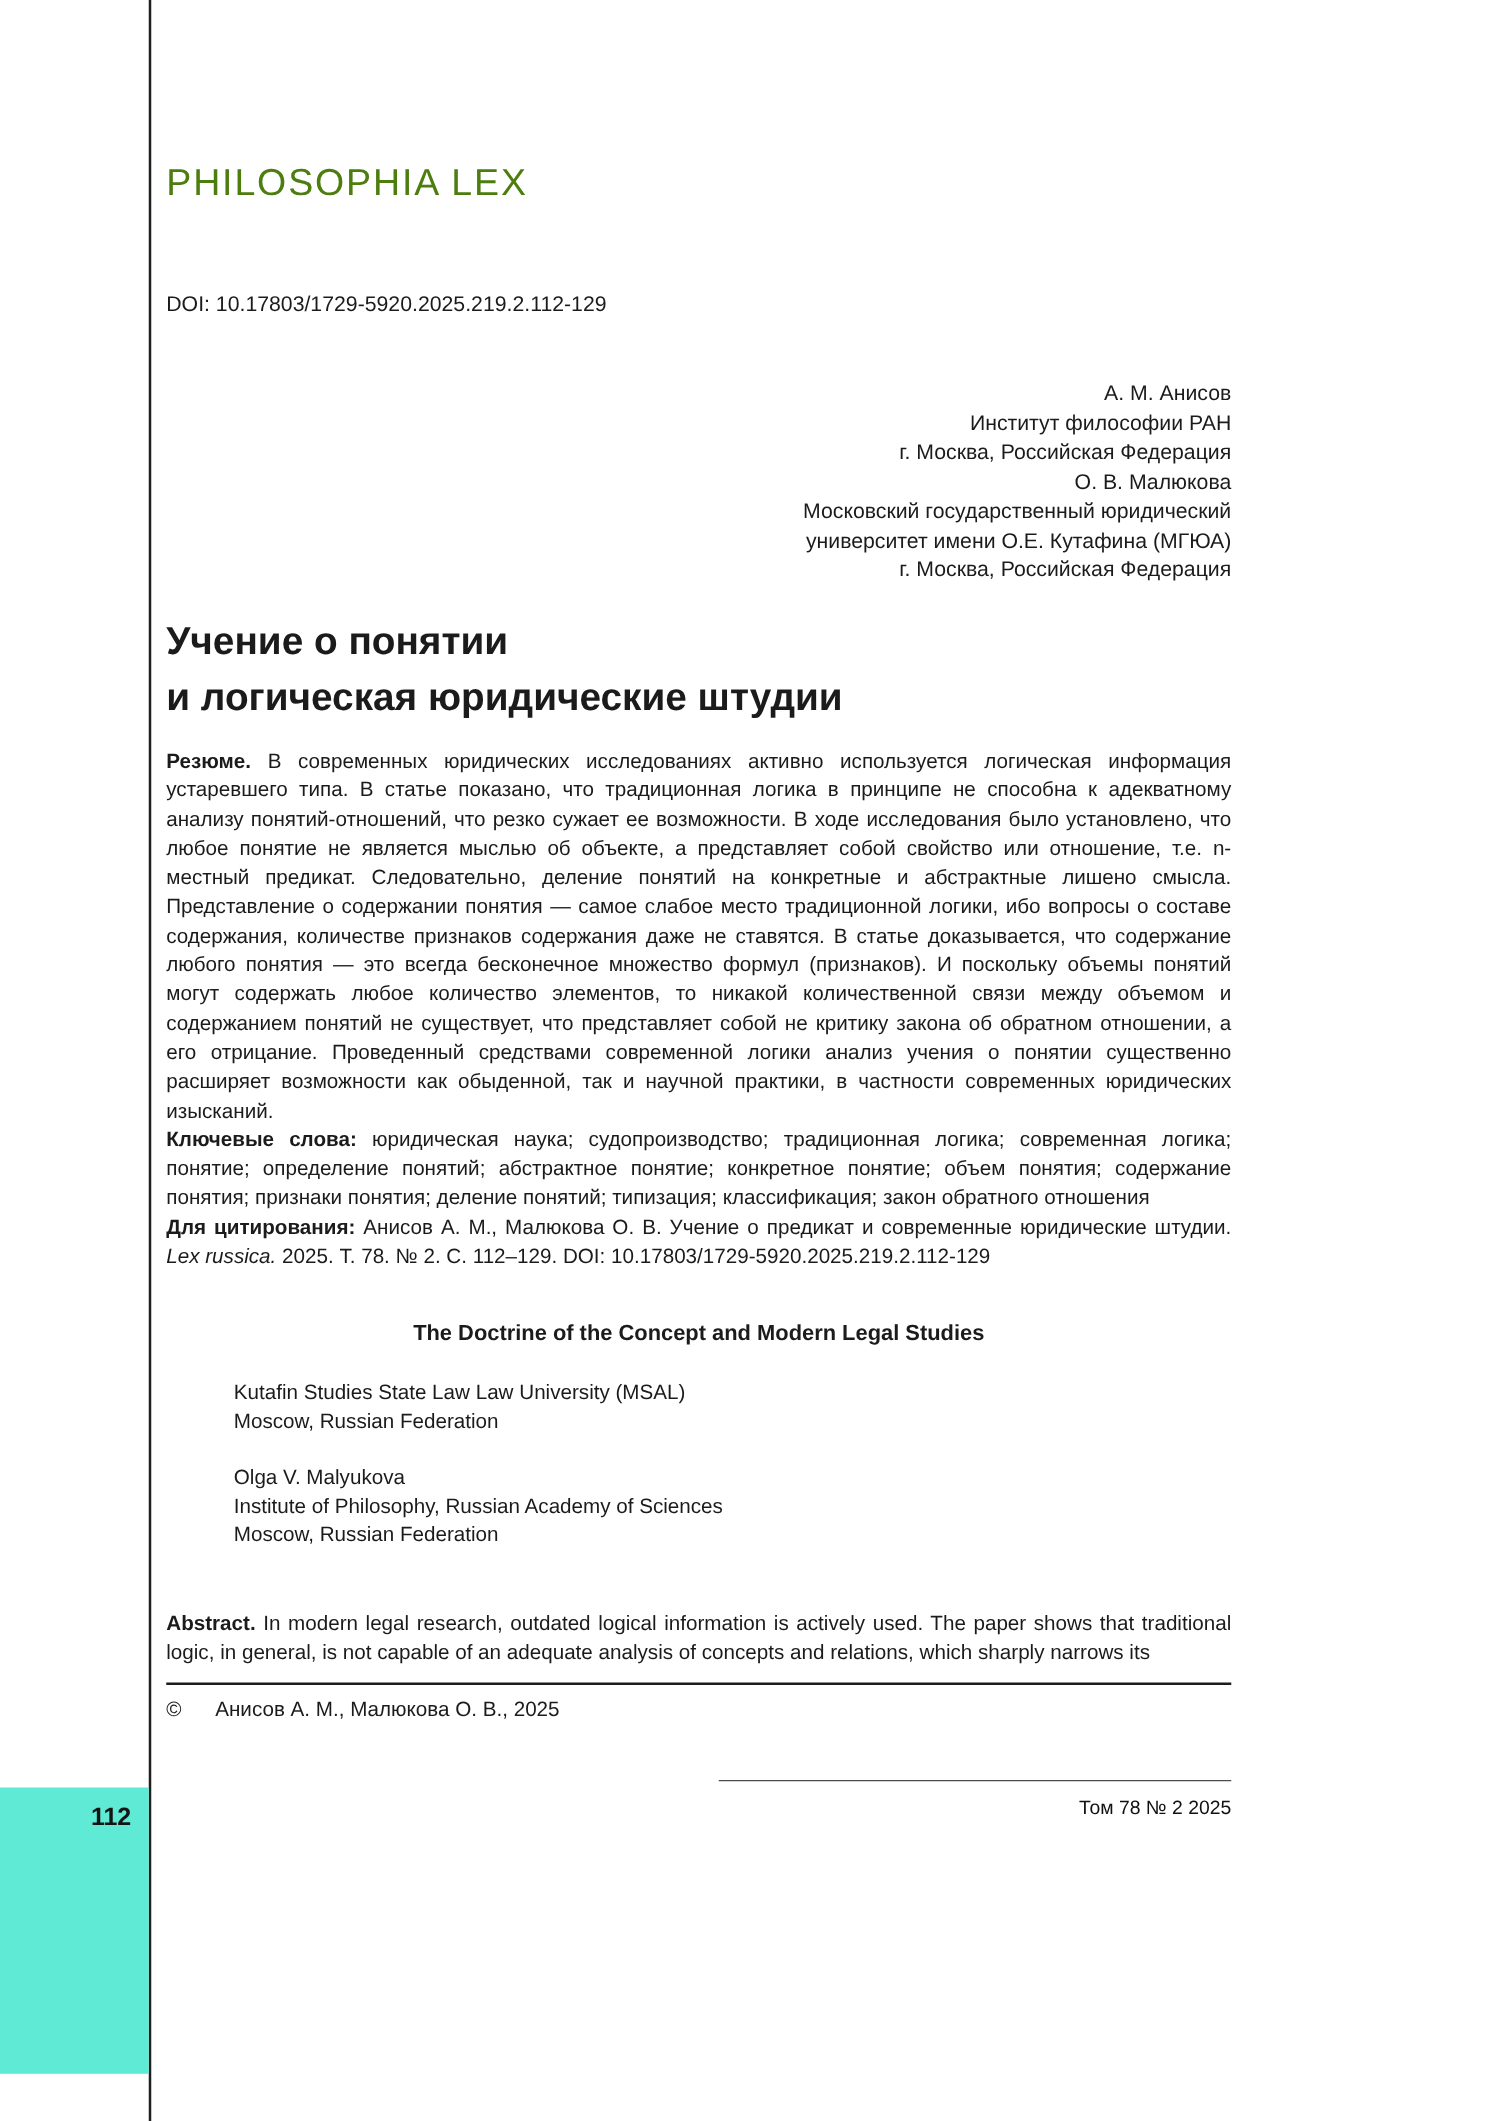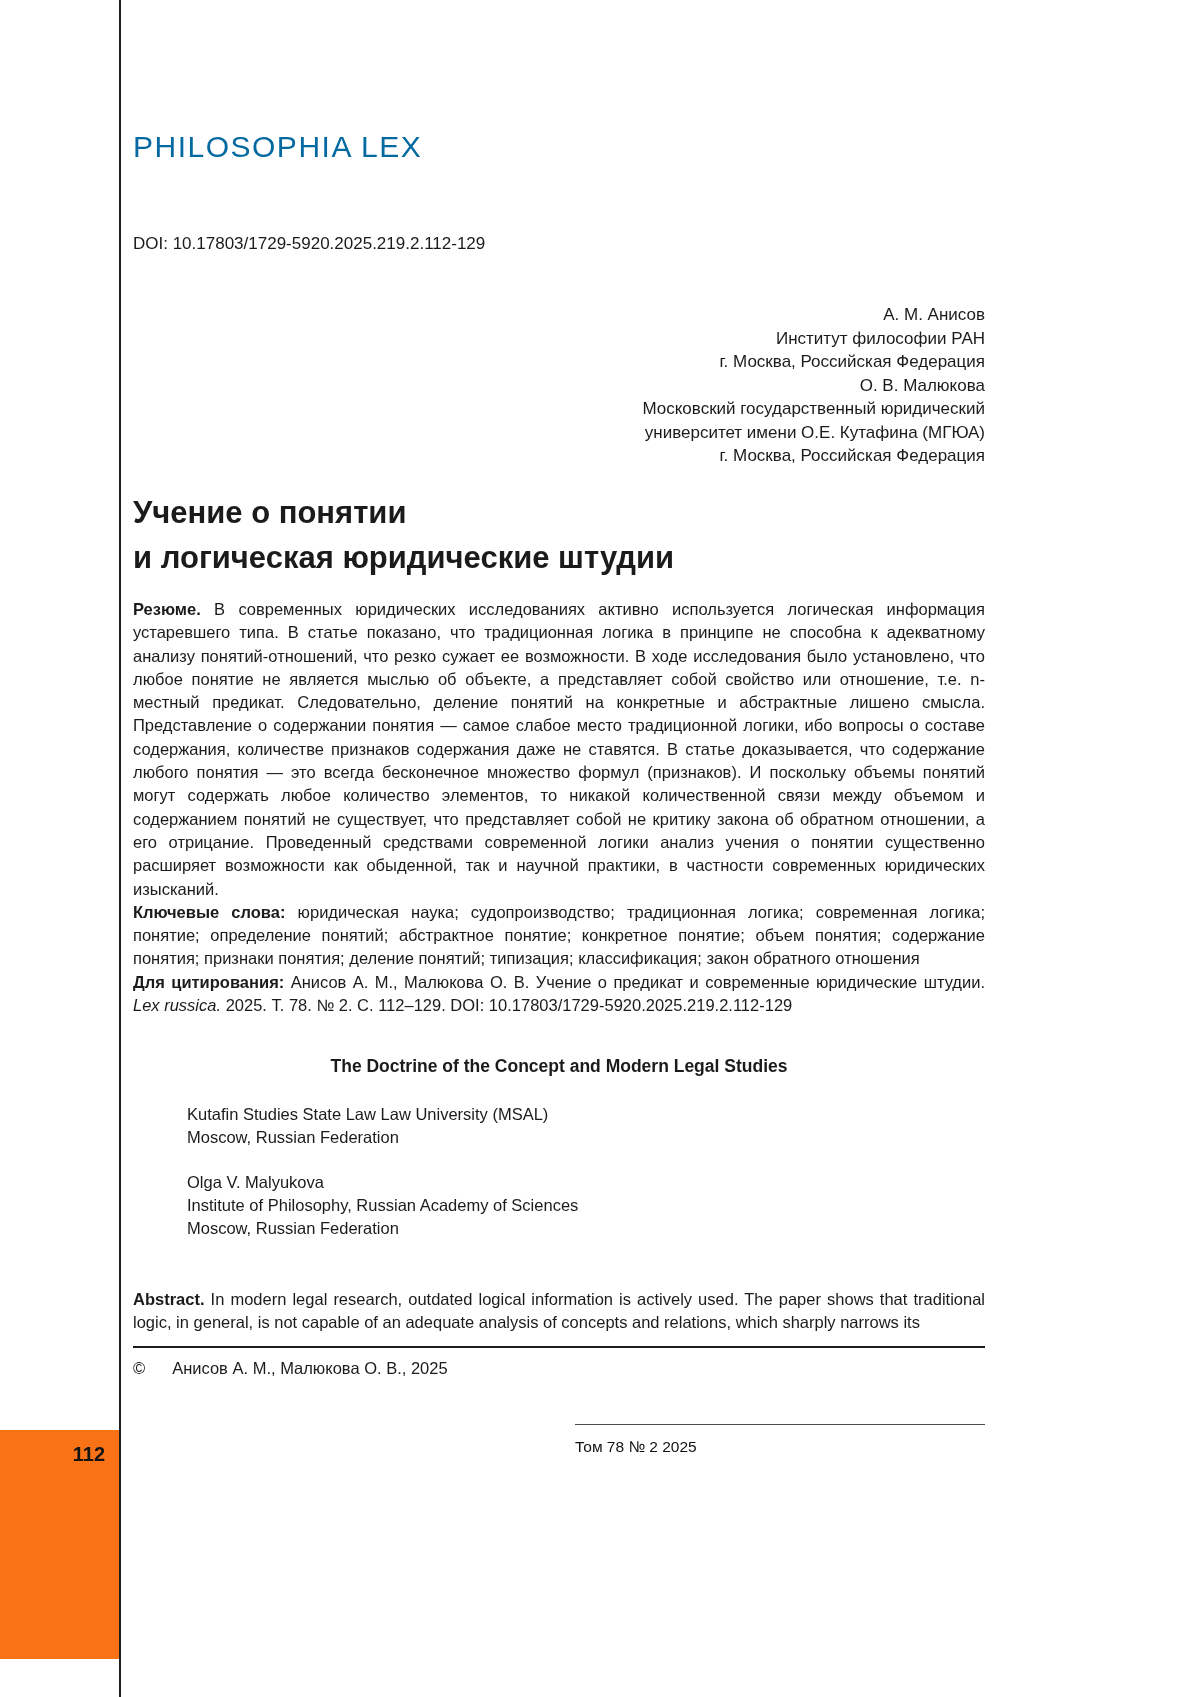--- a/index.html
+++ b/index.html
@@ -15,21 +15,21 @@
     position: absolute; left: 119px; top: 0;
     width: 2px; height: 1697px; background: #1f1f1f;
   }
   .section { position: absolute; left: 133px; width: 852px; }
 
   
   #sec-header { top: 128px; }
   .journal-title {
     font-size: 30px; font-weight: bold; line-height: 37px; letter-spacing: 0.5px;
   }
-  .journal-title.latin { font-weight: normal; letter-spacing: 1.5px; color: #0369a1; }
+  .journal-title.latin { font-weight: normal; letter-spacing: 1.5px; color: #4d7c0f; }
 
   #sec-doi { top: 234px; font-size: 17px; }
 
   
   #sec-authors-ru { top: 303px; text-align: right; font-size: 17px; line-height: 23.5px; }
   .author-name { font-weight: normal; }
 
   
   #sec-title { top: 490px; }
   .article-title { font-size: 31px; font-weight: bold; line-height: 45px; }
@@ -60,26 +60,26 @@
   }
   .copyright-row { display: flex; gap: 27px; font-size: 16.5px; }
 
   
   .footer-rule {
     position: absolute; left: 575px; top: 1424px;
     width: 410px; height: 1px; background: #4c4c4c;
   }
   .footer-vol {
     position: absolute; left: 575px; top: 1438px; width: 410px;
-    text-align: left; font-size: 15.5px; color: #111;
+    text-align: right; font-size: 15.5px; color: #111;
   }
   .page-box {
     position: absolute; left: 0; top: 1430px;
     width: 119px; height: 229px;
-    background: #f97316;
+    background: #5eead4;
     padding: 13px 14px 0 0;
     text-align: right;
   }
   .page-number { font-size: 20px; font-weight: bold; color: #141414; }
 </style>
 </head>
 <body>
 
 <div class="vline"></div>
 

